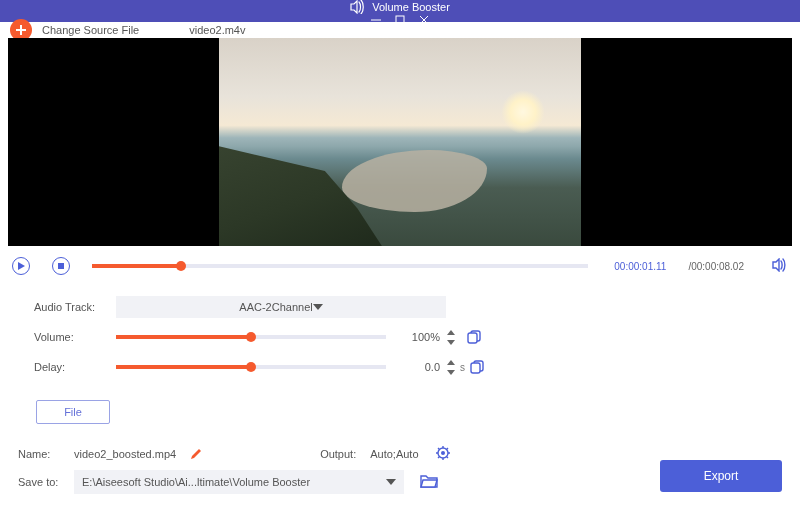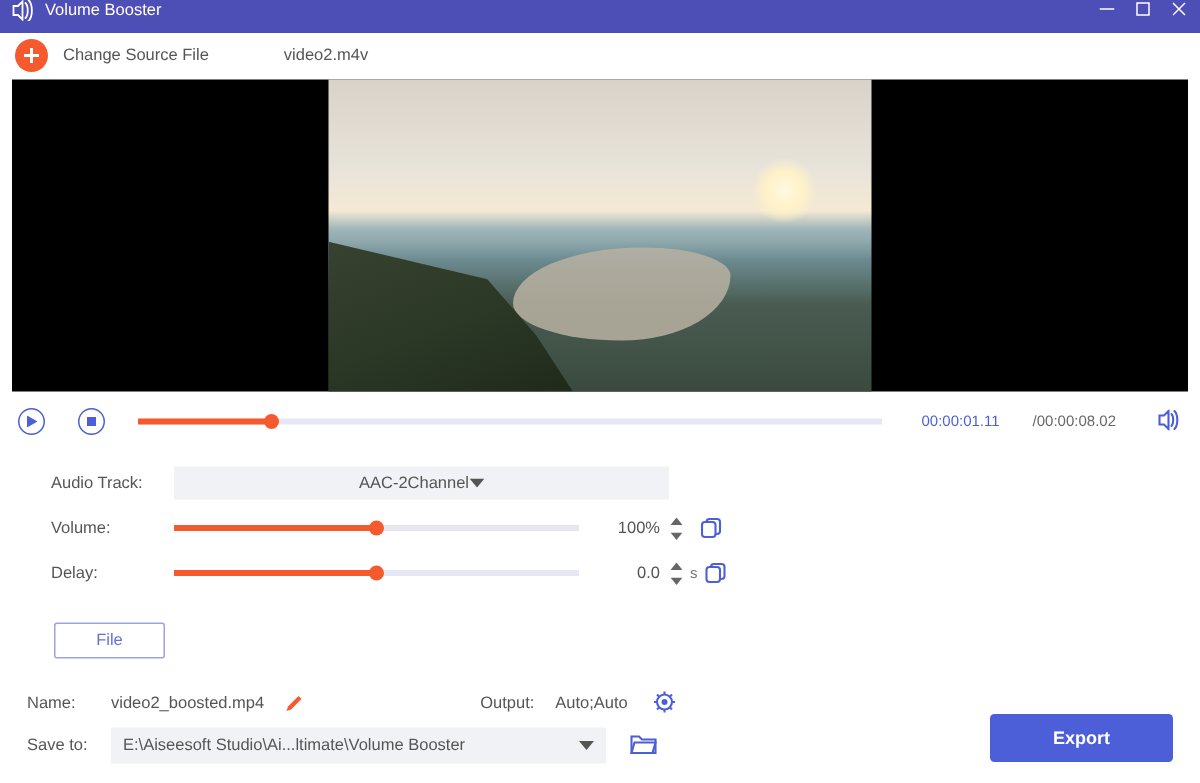--- a/index.html
+++ b/index.html
@@ -1,22 +1,22 @@
 <!DOCTYPE html>
 <html><head>
 <meta charset="utf-8">
 <style>
 * { box-sizing: border-box; margin: 0; padding: 0; font-family: Arial, sans-serif; }
 body { background: #fff; width: 800px; height: 522px; overflow: hidden; font-size: 12px; }
-.titlebar { background: #4e4eb7; height: 22px; display: flex; align-items: flex-start; padding: 0 8px; color: #fff; justify-content: space-between; }
+.titlebar { background: #4e4eb7; height: 22px; display: flex; align-items: center; padding: 0 25px; color: #fff; justify-content: space-between; flex-direction: column; }
 .titlebar-left { display: flex; align-items: center; gap: 6px; }
 .titlebar-right { display: flex; align-items: center; gap: 12px; }
 .win-icon { width: 12px; height: 12px; display: inline-flex; align-items: center; justify-content: center; cursor: pointer; }
 .app-icon { width: 16px; height: 14px; }
-.toolbar { background: #fff; height: 31px; display: flex; align-items: center; padding: 0 10px; border-bottom: 1px solid #fff; gap: 10px; }
+.toolbar { background: #fff; height: 16px; display: flex; align-items: center; padding: 0 10px; border-bottom: 1px solid #fff; gap: 10px; }
 .add-btn { width: 22px; height: 22px; border-radius: 50%; background: #f55a2e; display: flex; align-items: center; justify-content: center; color: #fff; font-size: 14px; cursor: pointer; }
 .toolbar-text { color: #555; font-size: 11px; }
 .src-name { margin-left: 40px; color: #555; font-size: 11px; }
 .src-info { margin-left: 90px; color: #555; font-size: 11px; }
 .preview { background: #000; height: 208px; margin: 0 8px; position: relative; display: flex; align-items: center; justify-content: center; }
 .preview-inner { width: 362px; height: 208px; background: linear-gradient(180deg, #d9d2c8 0%, #e8e3da 28%, #f5e9d4 42%, #9eb5b9 48%, #8ea8ac 52%, #6b8a8f 58%, #4a5c52 72%, #3a4a3e 100%); position: relative; overflow: hidden; }
 .sun { position: absolute; right: 36px; top: 52px; width: 44px; height: 44px; background: radial-gradient(circle, #fff8e0 0%, #fff2c8 40%, rgba(255,255,255,0) 70%); border-radius: 50%; }
 .coast { position: absolute; left: 0; bottom: 0; width: 45%; height: 60%; background: linear-gradient(160deg, #3a4632 0%, #2c3826 60%, #1f2a1c 100%); clip-path: polygon(0 20%, 65% 40%, 85% 70%, 100% 100%, 0 100%); }
 .beach { position: absolute; left: 34%; bottom: 34px; width: 40%; height: 30%; background: #b9b2a2; border-radius: 60% 40% 50% 50% / 60% 30% 70% 40%; opacity: 0.85; }
 .transport { height: 32px; margin: 4px 12px 6px 12px; display: flex; align-items: center; gap: 22px; }
@@ -41,21 +41,21 @@
 .delay-unit { font-size: 10px; color: #777; margin-left: 4px; }
 .reset-btn { width: 74px; height: 24px; border: 1px solid #9aa3e5; color: #6470d8; background: #fff; font-size: 11px; cursor: pointer; border-radius: 2px; margin: 18px 0 8px 2px; }
 .footer { padding: 4px 18px 0 18px; }
 .footer-row { display: flex; align-items: center; height: 28px; gap: 6px;}
 .name-val { color: #555; font-size: 11px; }
 .edit-icon { margin-left: 8px; cursor: pointer; }
 .output-lbl { margin-left: 110px; color: #555; font-size: 11px; }
 .gear-icon { margin-left: 10px; cursor: pointer; }
 .save-select { width: 330px; height: 24px; background: #f1f2f6; display: flex; align-items: center; justify-content: space-between; padding: 0 8px; font-size: 11px; color: #555; cursor: pointer; }
 .folder-icon { margin-left: 10px; cursor: pointer; }
-.export-btn { position: absolute; right: 18px; bottom: 14px; width: 122px; height: 32px; background: #4c5fd8; color: #fff; border: none; font-size: 12px; cursor: pointer; border-radius: 3px; font-weight: bold; }
+.export-btn { position: absolute; right: 18px; bottom: 30px; width: 122px; height: 32px; background: #4c5fd8; color: #fff; border: none; font-size: 12px; cursor: pointer; border-radius: 3px; }
 .app { position: relative; width: 800px; height: 522px; }
 </style>
 </head>
 <body>
 <div class="app">
 
 <div class="titlebar">
   <div class="titlebar-left">
     <span class="app-icon">
       <svg width="16" height="14" viewBox="0 0 16 14">

